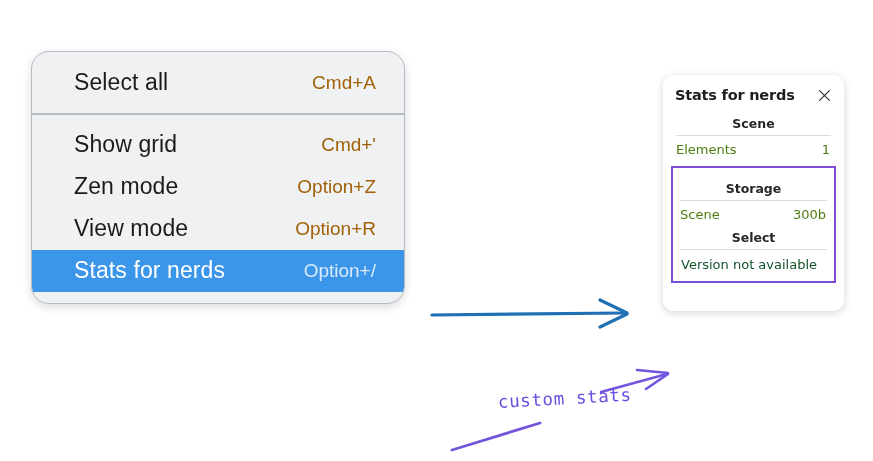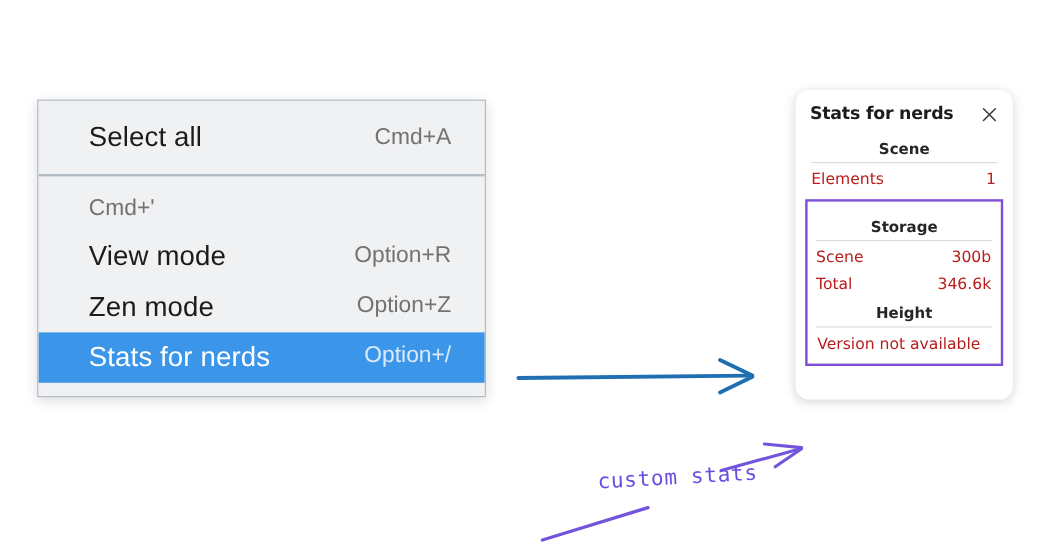--- a/index.html
+++ b/index.html
@@ -17,25 +17,24 @@
   }
 
   
   #context-menu {
     position: absolute;
     left: 31px;
     top: 51px;
     width: 374px;
     background: #f0f1f3;
     border: 1px solid #b5bcc6;
-    border-radius: 0;
+    border-radius: 18px;
     box-shadow: 0 3px 10px rgba(0,0,0,0.14);
     overflow: hidden;
     box-sizing: border-box;
-    margin-top: 32px;
   }
   .menu-section { padding: 6px 0; }
   .menu-section.sec-top { padding-top: 10px; padding-bottom: 9px; }
   .menu-section.sec-bottom { padding-top: 9px; padding-bottom: 11px; }
   .menu-divider {
     height: 2px;
     background: #b4bcc6;
     width: 100%;
   }
   .menu-item {
@@ -46,21 +45,21 @@
     box-sizing: border-box;
   }
   .menu-item .mi-label {
     font-size: 23px;
     color: #1b1b1b;
     letter-spacing: 0.1px;
     line-height: 1.35;
   }
   .menu-item .mi-shortcut {
     font-size: 19px;
-    color: #737373;
+    color: #a16207;
     line-height: 1.35;
   }
   .menu-item.selected {
     background: #3b95e8;
   }
   .menu-item.selected .mi-label { color: #ffffff; }
   .menu-item.selected .mi-shortcut { color: #d8eafb; text-align: center; }
 
   
   #stats-panel {
@@ -105,28 +104,28 @@
   .section-rule {
     height: 1px;
     background: #dcdcdc;
     margin: 0 2px 3px 2px;
   }
   .stat-row {
     display: flex;
     justify-content: space-between;
     align-items: flex-start;
     font-size: 13px;
-    color: #b91c1c;
+    color: #4d7c0f;
     padding: 2px 3px 2px 2px;
     line-height: 1.45;
   }
   .stat-row .sr-value { font-variant-numeric: tabular-nums; }
   .stat-note {
     font-size: 13px;
-    color: #b91c1c;
+    color: #14532d;
     padding: 3px 3px 1px 3px;
     line-height: 1.45;
   }
   #scene-group { padding-bottom: 2px; }
   #highlight-group {
     border: 2px solid #7c4fd6;
     padding: 10px 5px 5px 5px;
     margin: 2px -3px 16px -3px;
     box-sizing: border-box;
   }
@@ -160,29 +159,30 @@
     <div class="menu-item">
       <span class="mi-label">Select all</span>
       <span class="mi-shortcut">Cmd+A</span>
     </div>
   </div>
 
   <div class="menu-divider"></div>
 
   <div class="menu-section sec-bottom">
     <div class="menu-item">
+      <span class="mi-label">Show grid</span>
       <span class="mi-shortcut">Cmd+'</span>
+    </div>
+    <div class="menu-item">
+      <span class="mi-label">Zen mode</span>
+      <span class="mi-shortcut">Option+Z</span>
     </div>
     <div class="menu-item">
       <span class="mi-label">View mode</span>
       <span class="mi-shortcut">Option+R</span>
-    </div>
-    <div class="menu-item">
-      <span class="mi-label">Zen mode</span>
-      <span class="mi-shortcut">Option+Z</span>
     </div>
     <div class="menu-item selected">
       <span class="mi-label">Stats for nerds</span>
       <span class="mi-shortcut">Option+/</span>
     </div>
   </div>
 
 </div>
 
 <div id="stats-panel">
@@ -207,28 +207,24 @@
 
   <div id="highlight-group">
 
     <div>
       <div class="section-title">Storage</div>
       <div class="section-rule"></div>
       <div class="stat-row">
         <span class="sr-label">Scene</span>
         <span class="sr-value">300b</span>
       </div>
-      <div class="stat-row">
-        <span class="sr-label">Total</span>
-        <span class="sr-value">346.6k</span>
-      </div>
     </div>
 
     <div>
-      <div class="section-title">Height</div>
+      <div class="section-title">Select</div>
       <div class="section-rule"></div>
       <div class="stat-note">Version not available</div>
     </div>
 
   </div>
 
 </div>
 
 <svg class="anno-layer" viewBox="0 0 873 461">
 

